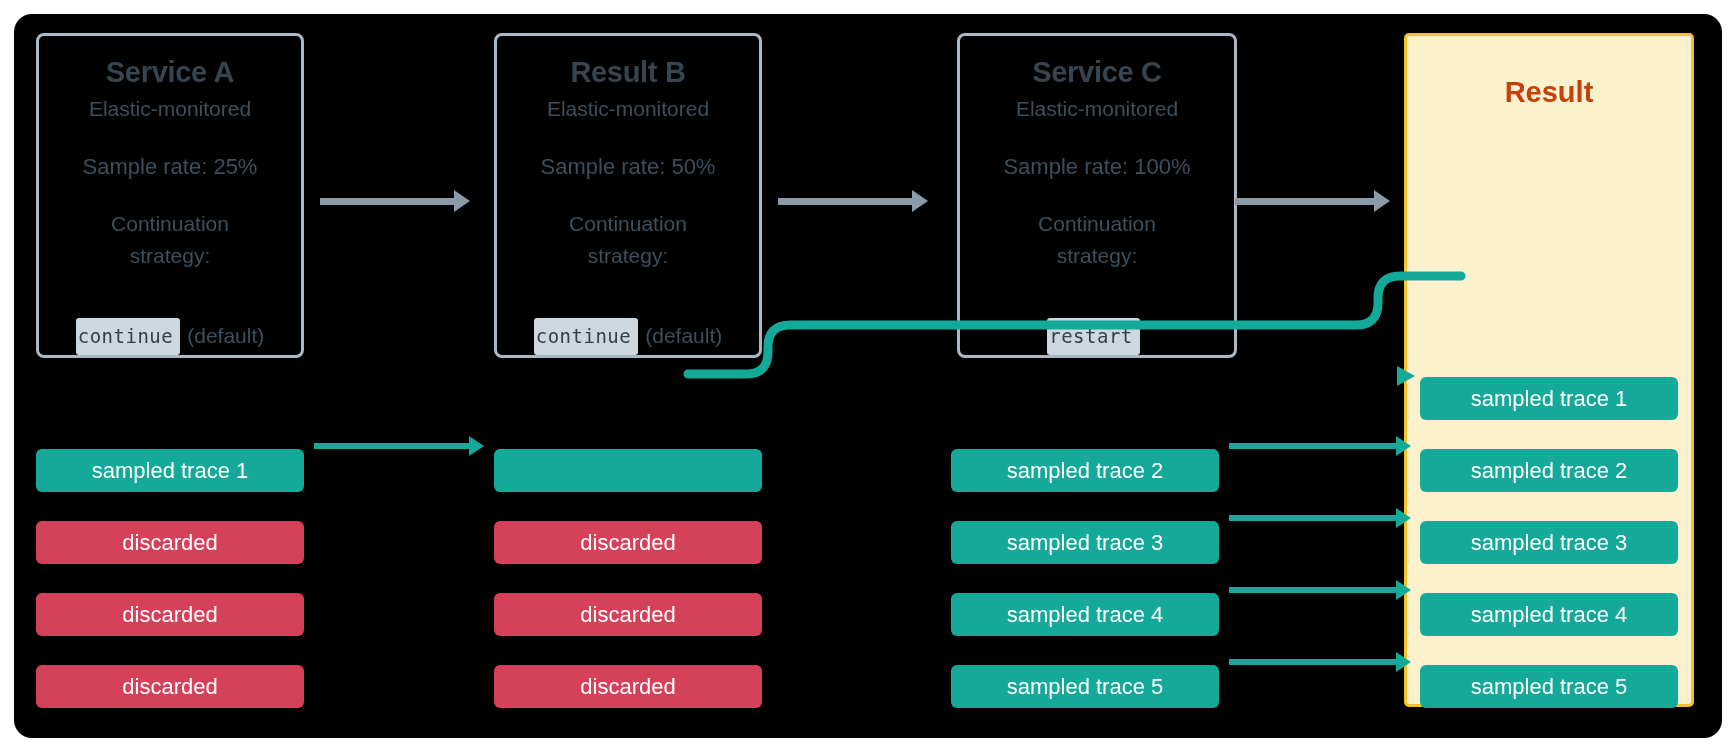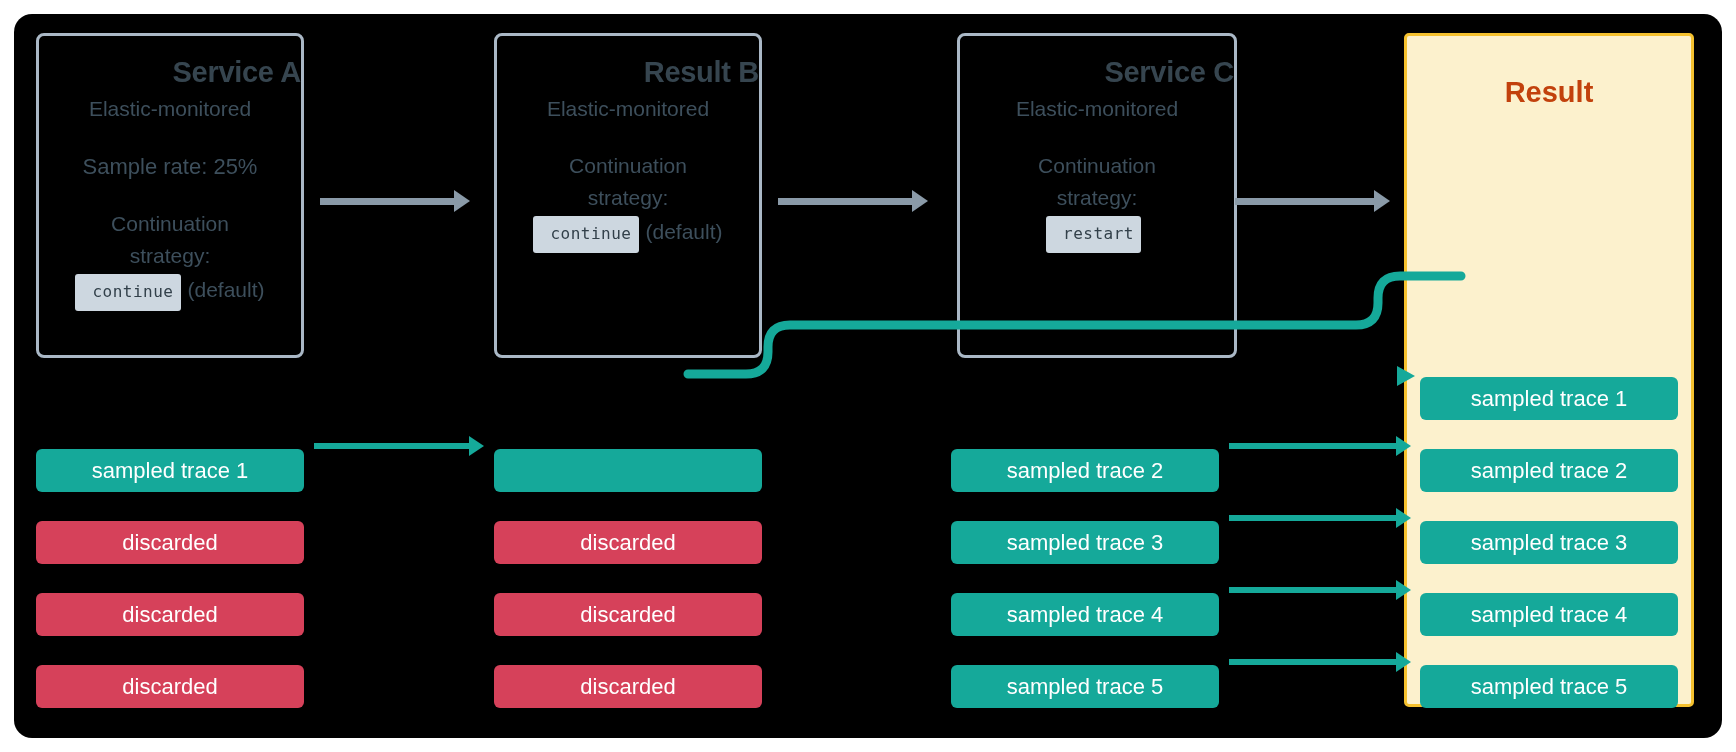--- a/index.html
+++ b/index.html
@@ -30,21 +30,20 @@
     background: transparent;
     text-align: center;
     padding-top: 16px;
   }
   .svc-title {
     font-size: 29px;
     font-weight: bold;
     color: #36454f;
     letter-spacing: -0.3px;
     line-height: 40px;
-    text-align: right;
   }
   .svc-sub {
     font-size: 21px;
     color: #3d4f5c;
     line-height: 30px;
     margin-top: 2px;
   }
   .svc-rate {
     font-size: 22px;
     color: #3d4f5c;
@@ -62,24 +61,25 @@
     font-size: 21px;
     color: #3d4f5c;
     line-height: 30px;
     white-space: nowrap;
   }
   code.chip {
     display: inline-block;
     background: #cdd7e0;
     color: #32404a;
     font-family: "DejaVu Sans Mono", "Liberation Mono", monospace;
-    font-size: 16px;
-    padding: 3px 7px 4px 17px;
+    font-size: 19px;
+    padding: 3px 7px 4px 2px;
     border-radius: 3px;
     letter-spacing: 0.5px;
+    margin-top: 44px;
   }
   .code-note { margin-left: 7px; }
 
   
   #result-box {
     position: absolute;
     left: 1404px; top: 33px;
     width: 290px; height: 674px;
     background: #fcf1cd;
     border: 3px solid #f5c12e;
@@ -155,32 +155,34 @@
       <div>strategy:</div>
     </div>
     <div class="code-row">
       <code class="chip">continue</code><span class="code-note">(default)</span>
     </div>
   </div>
 
   <div class="service-box" style="left:494px; top:33px; width:268px; height:325px;">
     <div class="svc-title">Result B</div>
     <div class="svc-sub">Elastic-monitored</div>
+    <div class="svc-rate">Sample rate: 50%</div>
     <div class="svc-cont">
       <div>Continuation</div>
       <div>strategy:</div>
     </div>
     <div class="code-row">
       <code class="chip">continue</code><span class="code-note">(default)</span>
     </div>
   </div>
 
   <div class="service-box" style="left:957px; top:33px; width:280px; height:325px;">
     <div class="svc-title">Service C</div>
     <div class="svc-sub">Elastic-monitored</div>
+    <div class="svc-rate">Sample rate: 100%</div>
     <div class="svc-cont">
       <div>Continuation</div>
       <div>strategy:</div>
     </div>
     <div class="code-row">
       <code class="chip">restart</code><span class="code-note"></span>
     </div>
   </div>
 
   <div id="result-box">

